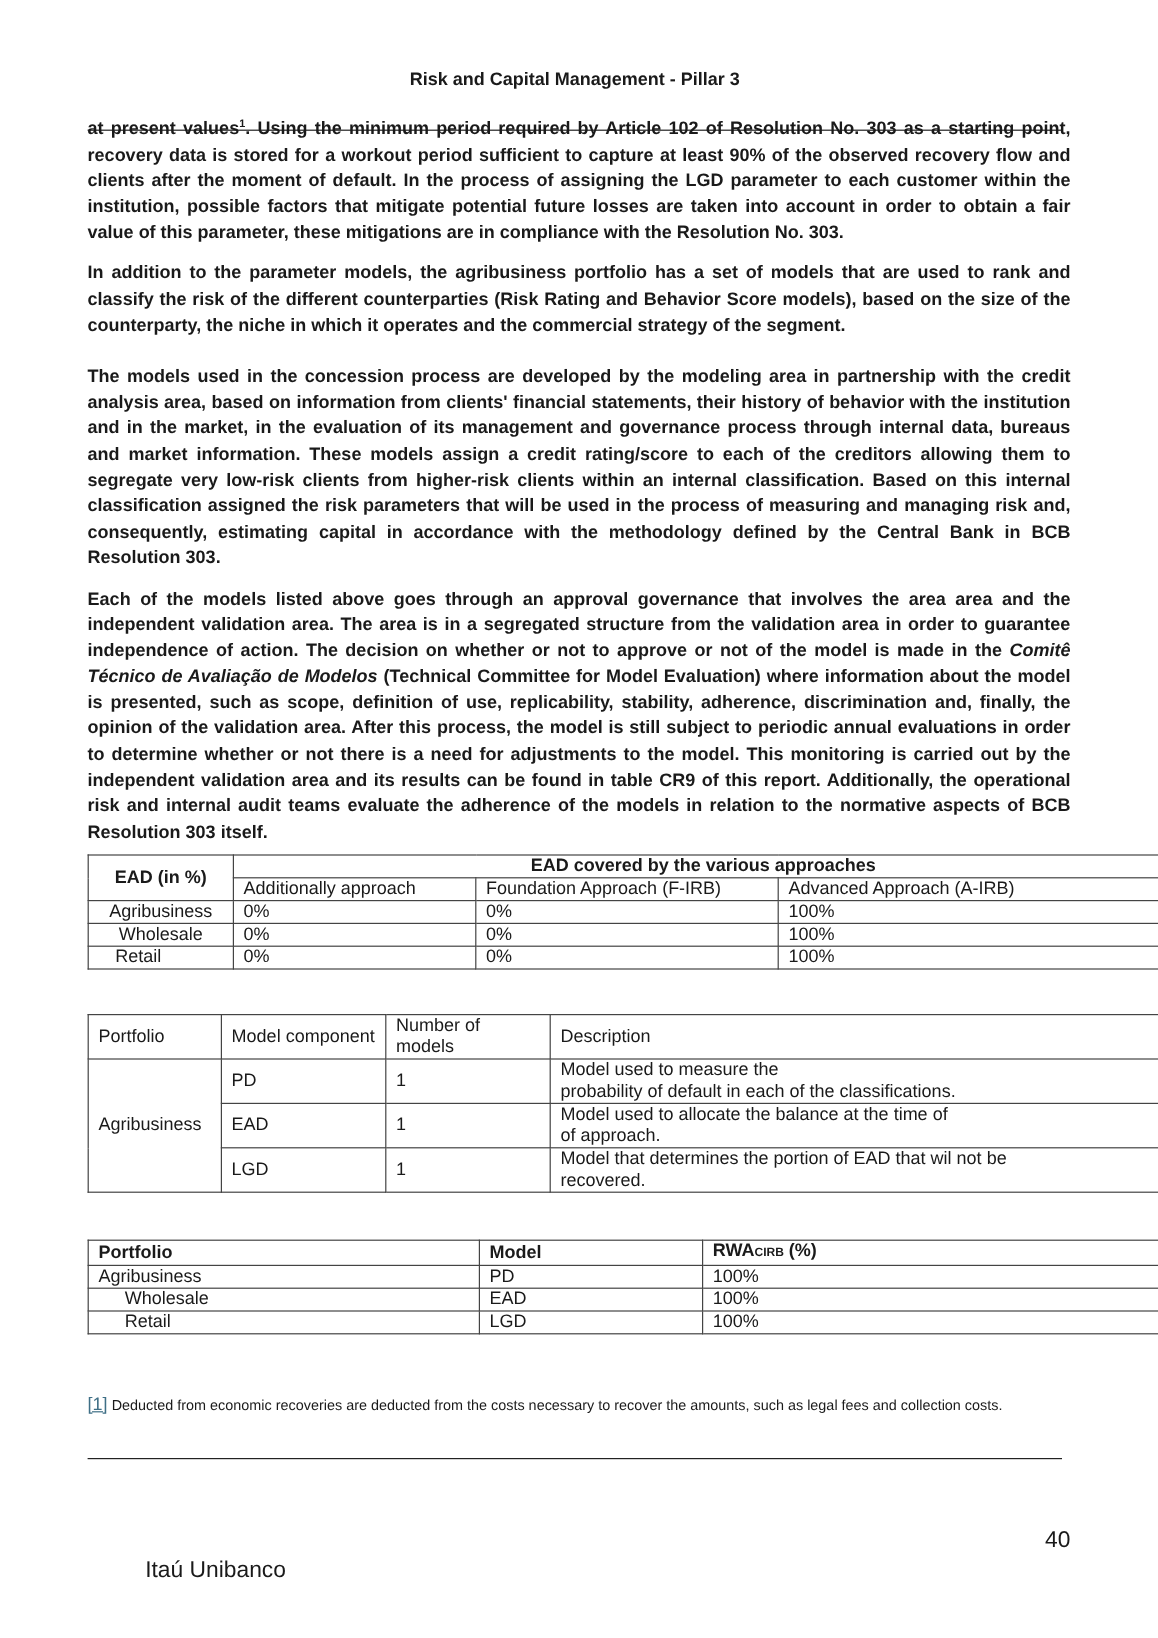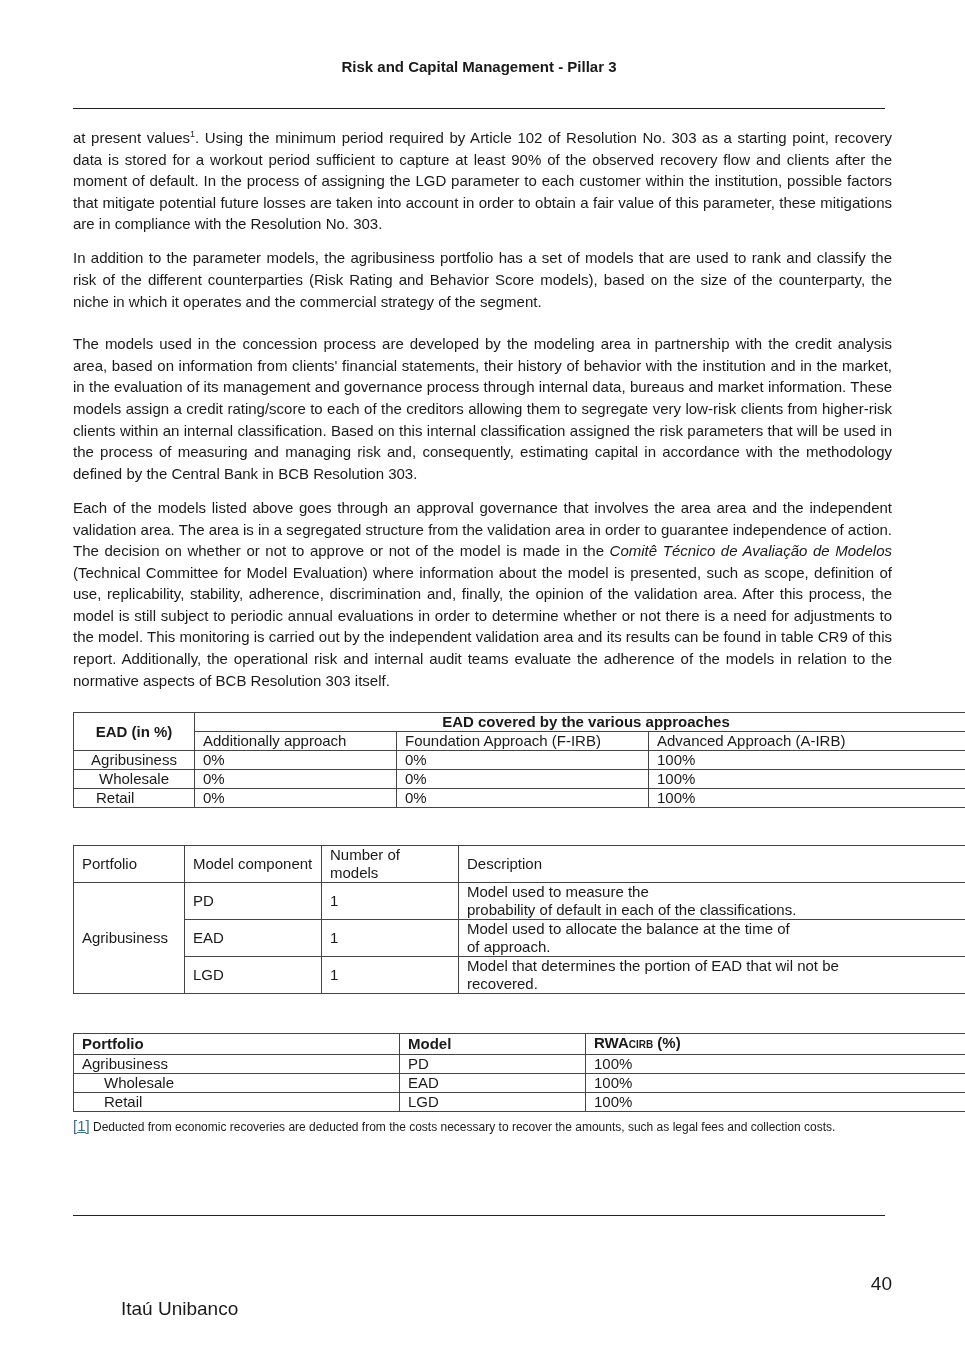--- a/index.html
+++ b/index.html
@@ -2,41 +2,41 @@
 <html><head>
 <meta charset="utf-8">
 <style>
   html, body { margin: 0; padding: 0; background: #ffffff; }
   body { width: 965px; height: 1365px; position: relative; overflow: hidden;
          font-family: "Liberation Sans", sans-serif; color: #1a1a1a; }
   .page-header { position: absolute; top: 58px; left: 0; width: 958px; text-align: center;
                  font-weight: bold; font-size: 15px; }
   .header-rule { position: absolute; top: 108px; left: 73px; width: 812px; height: 0;
                  border-top: 1.5px solid #222; }
-  .body-text { position: absolute; left: 73px; width: 819px; top: 127px;
-               font-size: 15px; line-height: 21.6px; text-align: justify; }
+  .body-text { position: absolute; left: 73px; width: 819px; top: 97px;
+               font-size: 15px; line-height: 21.6px; text-align: justify; font-weight: bold; }
   .body-text p { margin: 0 0 12.5px 0; }
   .body-text p.spaced { margin-bottom: 21px; }
   sup { font-size: 9px; line-height: 0; }
   table { border-collapse: collapse; position: absolute; left: 73px; width: 905px;
           font-size: 15px; }
   td, th { border: 1px solid #444; padding: 0 8px; font-weight: normal; text-align: left;
            vertical-align: middle; line-height: 18px; }
   .t1 { top: 712px; }
   .t1 td { height: 18px; }
   .t1 .ctr { text-align: center; }
   .t1 .b { font-weight: bold; }
   .t2 { top: 845px; }
   .t2 td { height: 36px; line-height: 18px; }
   .t3 { top: 1033px; }
   .t3 td { height: 18px; }
   .t3 .b { font-weight: bold; }
   .small { font-size: 10px; font-weight: bold; }
   .indent1 { padding-left: 30px; }
-  .footnote { position: absolute; top: 1116px; left: 73px; width: 819px;
+  .footnote { position: absolute; top: 1161px; left: 73px; width: 819px;
               font-size: 12px; line-height: 19px; }
   .fn-link { color: #3f6f86; text-decoration: underline; font-size: 15px; }
   .footer-rule { position: absolute; top: 1215px; left: 73px; width: 812px; height: 0;
                  border-top: 1.5px solid #222; }
   .footer-brand { position: absolute; top: 1298px; left: 73px; font-size: 19px; margin-left: 48px; }
   .page-number { position: absolute; top: 1273px; right: 73px; font-size: 19px; }
 </style>
 </head>
 <body>
 

